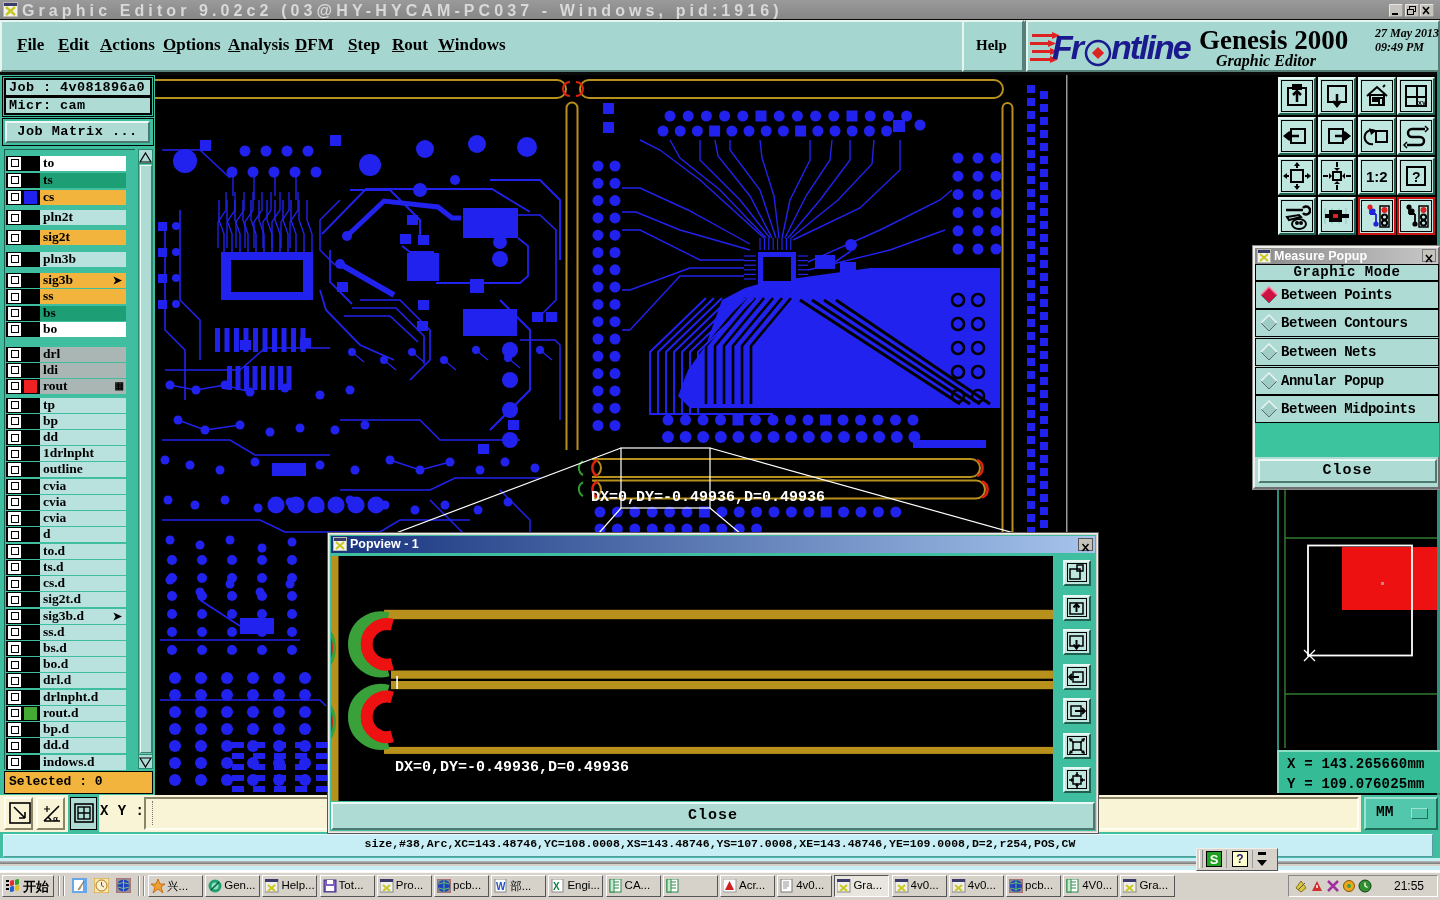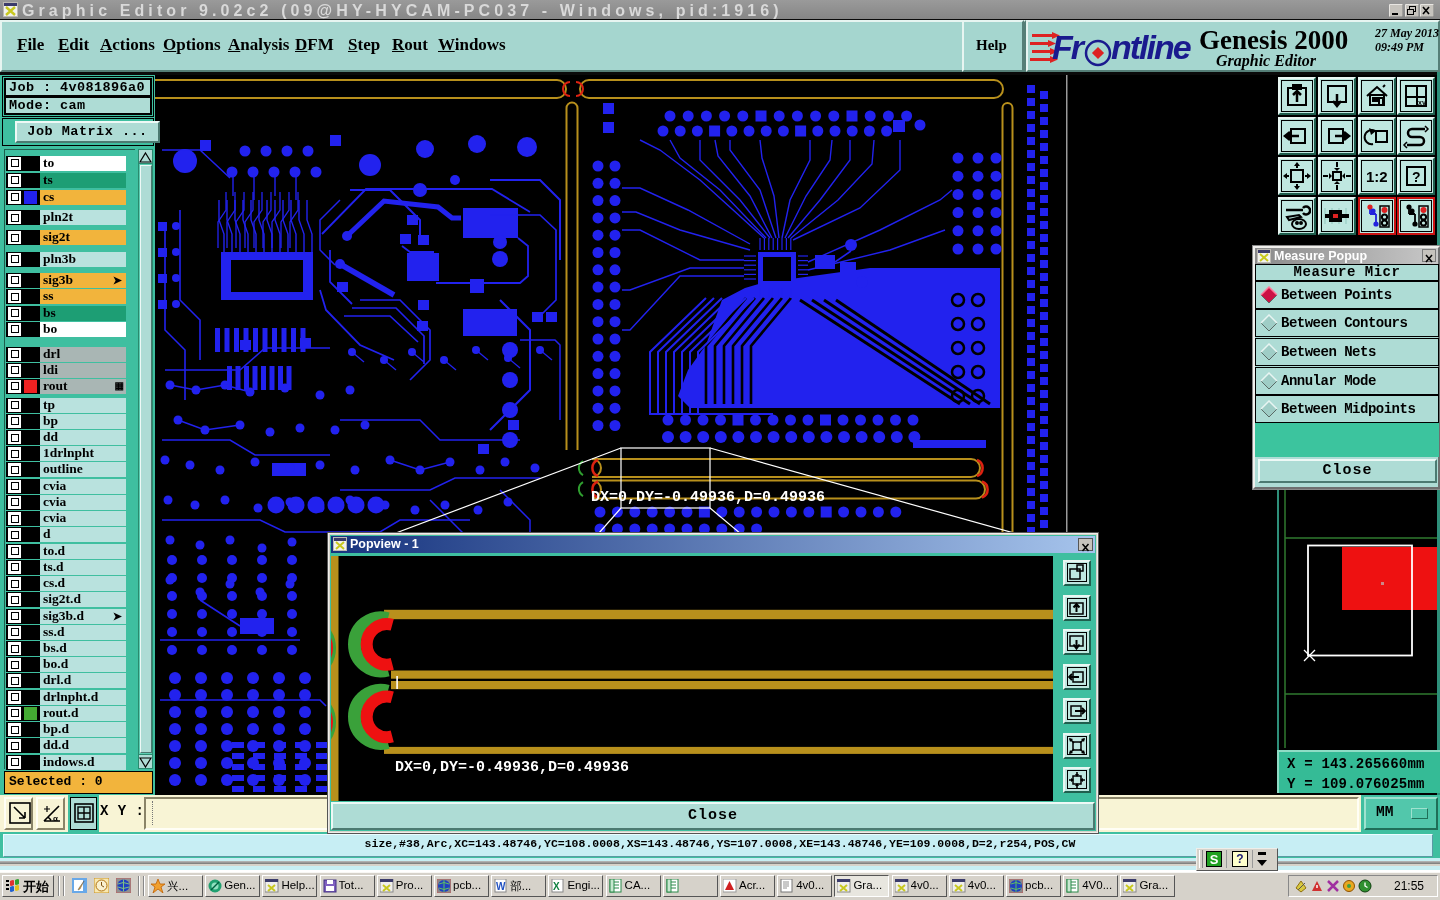--- a/index.html
+++ b/index.html
@@ -7,21 +7,21 @@
 .mono{font-family:"Liberation Mono",monospace;font-weight:bold;color:#000}
 .serif{font-family:"Liberation Serif",serif;font-weight:bold;color:#000}
 </style></head><body>
 <div class="abs" style="left:0px;top:0px;width:1440px;height:19px;background:linear-gradient(to bottom,#9a9a9a,#868686);"></div>
 <svg class="abs" style="left:3px;top:2px" width="15" height="15">
 <rect x="0" y="0" width="15" height="15" fill="#bdbab4"></rect>
 <rect x="1" y="1" width="13" height="3" fill="#3b3b6b"></rect>
 <rect x="1" y="4" width="13" height="10" fill="#f2f2ee"></rect>
 <path d="M3 5 L12 13 M12 5 L3 13" stroke="#c8c820" stroke-width="2.4"></path>
 </svg>
-<div class="abs" style="left:22px;top:2px;width:900px;height:16px;color:#d9d9d9;font-weight:bold;font-size:16px;letter-spacing:4.1px;white-space:nowrap;">Graphic Editor 9.02c2 (09@HY-HYCAM-PC037 - Windows, pid:1916)</div>
+<div class="abs" style="left:22px;top:2px;width:900px;height:16px;color:#d9d9d9;font-weight:bold;font-size:16px;letter-spacing:4.1px;white-space:nowrap;">Graphic Editor 9.02c2 (03@HY-HYCAM-PC037 - Windows, pid:1916)</div>
 <svg class="abs" style="left:1389.0px;top:4px" width="14" height="13">
 <rect width="14" height="13" fill="#c6c3bd" stroke="#7a7a7a" stroke-width="1"></rect>
 <path d="M0.5 12.5 V0.5 H13.5" stroke="#e8e6e2" fill="none"></path>
 <rect x="3" y="9" width="6" height="2" fill="#000"></rect>
   </svg>
 <svg class="abs" style="left:1404.5px;top:4px" width="14" height="13">
 <rect width="14" height="13" fill="#c6c3bd" stroke="#7a7a7a" stroke-width="1"></rect>
 <path d="M0.5 12.5 V0.5 H13.5" stroke="#e8e6e2" fill="none"></path>
 <rect x="4.5" y="2.5" width="6" height="5" fill="none" stroke="#000"></rect>
     <rect x="2.5" y="5.5" width="6" height="5" fill="#c6c3bd" stroke="#000"></rect>
@@ -719,23 +719,23 @@
     <text x="436" y="426" font-family="Liberation Mono" font-weight="bold" font-size="15" fill="#fff">DX=0,DY=-0.49936,D=0.49936</text>
     <rect x="466" y="373" width="89" height="60" fill="none" stroke="#fff" stroke-width="1.2"></rect>
     <line x1="466" y1="373" x2="180" y2="481" stroke="#fff" stroke-width="1.2"></line>
     <line x1="555" y1="373" x2="941" y2="481" stroke="#fff" stroke-width="1.2"></line>
     <line x1="466" y1="433" x2="180" y2="757" stroke="#fff" stroke-width="1.2"></line>
     <line x1="555" y1="433" x2="941" y2="757" stroke="#fff" stroke-width="1.2"></line>
   </svg>
 <div class="abs" style="left:0px;top:75px;width:155px;height:720px;background:#3fbfa0;"></div>
 <div class="abs" style="left:2px;top:76px;width:152px;height:41px;background:#3fbfa0;border:1px solid #000;"></div>
 <div class="abs mono" style="left:4px;top:78px;width:148px;height:19px;background:#aedcd5;border:2px solid #000;font-size:13.5px;line-height:15px;padding-left:3px;letter-spacing:0.4px;">Job : 4v081896a0</div>
-<div class="abs mono" style="left:4px;top:96px;width:148px;height:19px;background:#aedcd5;border:2px solid #000;font-size:13.5px;line-height:15px;padding-left:3px;letter-spacing:0.4px;">Mode: cam</div>
+<div class="abs mono" style="left:4px;top:96px;width:148px;height:19px;background:#aedcd5;border:2px solid #000;font-size:13.5px;line-height:15px;padding-left:3px;letter-spacing:0.4px;">Micr: cam</div>
 <div class="abs" style="left:2px;top:118px;width:152px;height:28px;background:#3fbfa0;border:1px solid #000;"></div>
-<div class="abs mono" style="left:15px;top:121px;width:145px;height:22px;background:#aedcd5;border-top:2px solid #eef9f6;border-left:2px solid #eef9f6;border-bottom:2px solid #4c7a71;border-right:2px solid #4c7a71;font-size:13.5px;line-height:18px;text-align:center;letter-spacing:0.5px;">Job Matrix ...</div>
+<div class="abs mono" style="left:5px;top:121px;width:145px;height:22px;background:#aedcd5;border-top:2px solid #eef9f6;border-left:2px solid #eef9f6;border-bottom:2px solid #4c7a71;border-right:2px solid #4c7a71;font-size:13.5px;line-height:18px;text-align:center;letter-spacing:0.5px;">Job Matrix ...</div>
 <div class="abs" style="left:4px;top:149px;width:131px;height:620px;background:#3fbfa0;border-top:1px solid #1f5f4e;border-left:1px solid #1f5f4e;"></div>
 <div class="abs" style="left:6px;top:155.5px;width:120px;height:15px;background:#000;border:1px solid #000;"></div>
 <div class="abs" style="left:8px;top:156.5px;width:13px;height:13px;background:#fff;"></div>
 <div class="abs" style="left:10.5px;top:159.0px;width:8px;height:8px;background:#fff;border:1.8px solid #000;"></div>
 <div class="abs serif" style="left:40px;top:155.5px;width:86px;height:15px;background:#ffffff;font-size:13.5px;line-height:14px;padding-left:3px;">to</div>
 <div class="abs" style="left:6px;top:172.5px;width:120px;height:15px;background:#000;border:1px solid #000;"></div>
 <div class="abs" style="left:8px;top:173.5px;width:13px;height:13px;background:#fff;"></div>
 <div class="abs" style="left:10.5px;top:176.0px;width:8px;height:8px;background:#fff;border:1.8px solid #000;"></div>
 <div class="abs serif" style="left:40px;top:172.5px;width:86px;height:15px;background:#1d9e74;font-size:13.5px;line-height:14px;padding-left:3px;">ts</div>
 <div class="abs" style="left:6px;top:189.5px;width:120px;height:15px;background:#000;border:1px solid #000;"></div>
@@ -1077,21 +1077,21 @@
 <svg class="abs" style="left:1257px;top:249px" width="14" height="14">
 <rect width="14" height="14" fill="#bdbab4"></rect>
     <rect x="1" y="1" width="12" height="3" fill="#3b3b6b"></rect>
 <rect x="1" y="4" width="12" height="9" fill="#f2f2ee"></rect>
 <path d="M3 5 L11 12 M11 5 L3 12" stroke="#c8c820" stroke-width="2"></path>
   </svg>
 <div class="abs" style="left:1274px;top:249px;width:120px;height:14px;color:#fff;font-weight:bold;font-size:12.5px;">Measure Popup</div>
 <div class="abs" style="left:1422px;top:249px;width:14px;height:13px;background:#c6c3bd;border:1px solid #7a7a7a;"><svg width="12" height="11">
       <path d="M3 2 L9 9 M9 2 L3 9" stroke="#000" stroke-width="1.5"></path>
     </svg></div>
-<div class="abs mono" style="left:1255px;top:264px;width:184px;height:17px;background:#aedcd5;border:1.5px solid #000;font-size:14px;text-align:center;line-height:14px;letter-spacing:0.5px;">Measure Micr</div>
+<div class="abs mono" style="left:1255px;top:264px;width:184px;height:17px;background:#aedcd5;border:1.5px solid #000;font-size:14px;text-align:center;line-height:14px;letter-spacing:0.5px;">Graphic Mode</div>
 <div class="abs" style="left:1255px;top:281px;width:184px;height:28px;background:#aedcd5;border:1.5px solid #000;"></div>
 <svg class="abs" style="left:1260px;top:286px" width="18" height="18">
 <polygon points="9,1 17,9 9,17 1,9" fill="#cc1144" stroke="#5a6a66" stroke-width="1"></polygon>
 <path d="M1 9 L9 1 L17 9" fill="none" stroke="#ff7799" stroke-width="1.5"></path>
 </svg>
 <div class="abs mono" style="left:1281px;top:287px;width:155px;height:16px;font-size:14px;letter-spacing:-0.5px;">Between Points</div>
 <div class="abs" style="left:1255px;top:309.4px;width:184px;height:28px;background:#aedcd5;border:1.5px solid #000;"></div>
 <svg class="abs" style="left:1260px;top:314.4px" width="18" height="18">
 <polygon points="9,1 17,9 9,17 1,9" fill="#9fcdc6" stroke="#5a6a66" stroke-width="1"></polygon>
 <path d="M1 9 L9 1 L17 9" fill="none" stroke="#e8f5f2" stroke-width="1.5"></path>
@@ -1101,21 +1101,21 @@
 <svg class="abs" style="left:1260px;top:343px" width="18" height="18">
 <polygon points="9,1 17,9 9,17 1,9" fill="#9fcdc6" stroke="#5a6a66" stroke-width="1"></polygon>
 <path d="M1 9 L9 1 L17 9" fill="none" stroke="#e8f5f2" stroke-width="1.5"></path>
 </svg>
 <div class="abs mono" style="left:1281px;top:344px;width:155px;height:16px;font-size:14px;letter-spacing:-0.5px;">Between Nets</div>
 <div class="abs" style="left:1255px;top:366.5px;width:184px;height:28px;background:#aedcd5;border:1.5px solid #000;"></div>
 <svg class="abs" style="left:1260px;top:371.5px" width="18" height="18">
 <polygon points="9,1 17,9 9,17 1,9" fill="#9fcdc6" stroke="#5a6a66" stroke-width="1"></polygon>
 <path d="M1 9 L9 1 L17 9" fill="none" stroke="#e8f5f2" stroke-width="1.5"></path>
 </svg>
-<div class="abs mono" style="left:1281px;top:372.5px;width:155px;height:16px;font-size:14px;letter-spacing:-0.5px;">Annular Mode</div>
+<div class="abs mono" style="left:1281px;top:372.5px;width:155px;height:16px;font-size:14px;letter-spacing:-0.5px;">Annular Popup</div>
 <div class="abs" style="left:1255px;top:395px;width:184px;height:28px;background:#aedcd5;border:1.5px solid #000;"></div>
 <svg class="abs" style="left:1260px;top:400px" width="18" height="18">
 <polygon points="9,1 17,9 9,17 1,9" fill="#9fcdc6" stroke="#5a6a66" stroke-width="1"></polygon>
 <path d="M1 9 L9 1 L17 9" fill="none" stroke="#e8f5f2" stroke-width="1.5"></path>
 </svg>
 <div class="abs mono" style="left:1281px;top:401px;width:155px;height:16px;font-size:14px;letter-spacing:-0.5px;">Between Midpoints</div>
 <div class="abs" style="left:1255px;top:423px;width:184px;height:34px;background:#3cc49e;"></div>
 <div class="abs mono" style="left:1258px;top:459px;width:179px;height:24px;background:#aedcd5;border-top:2px solid #eef9f6;border-left:2px solid #eef9f6;border-bottom:2px solid #4c7a71;border-right:2px solid #4c7a71;font-size:15px;text-align:center;line-height:20px;letter-spacing:1px;">Close</div>
 <div class="abs" style="left:328px;top:533px;width:770px;height:300px;background:#d6d2ca;border:1px solid #efeeea;outline:1px solid #555;"></div>
 <div class="abs" style="left:330px;top:535px;width:766px;height:296px;background:#3fbfa0;"></div>

